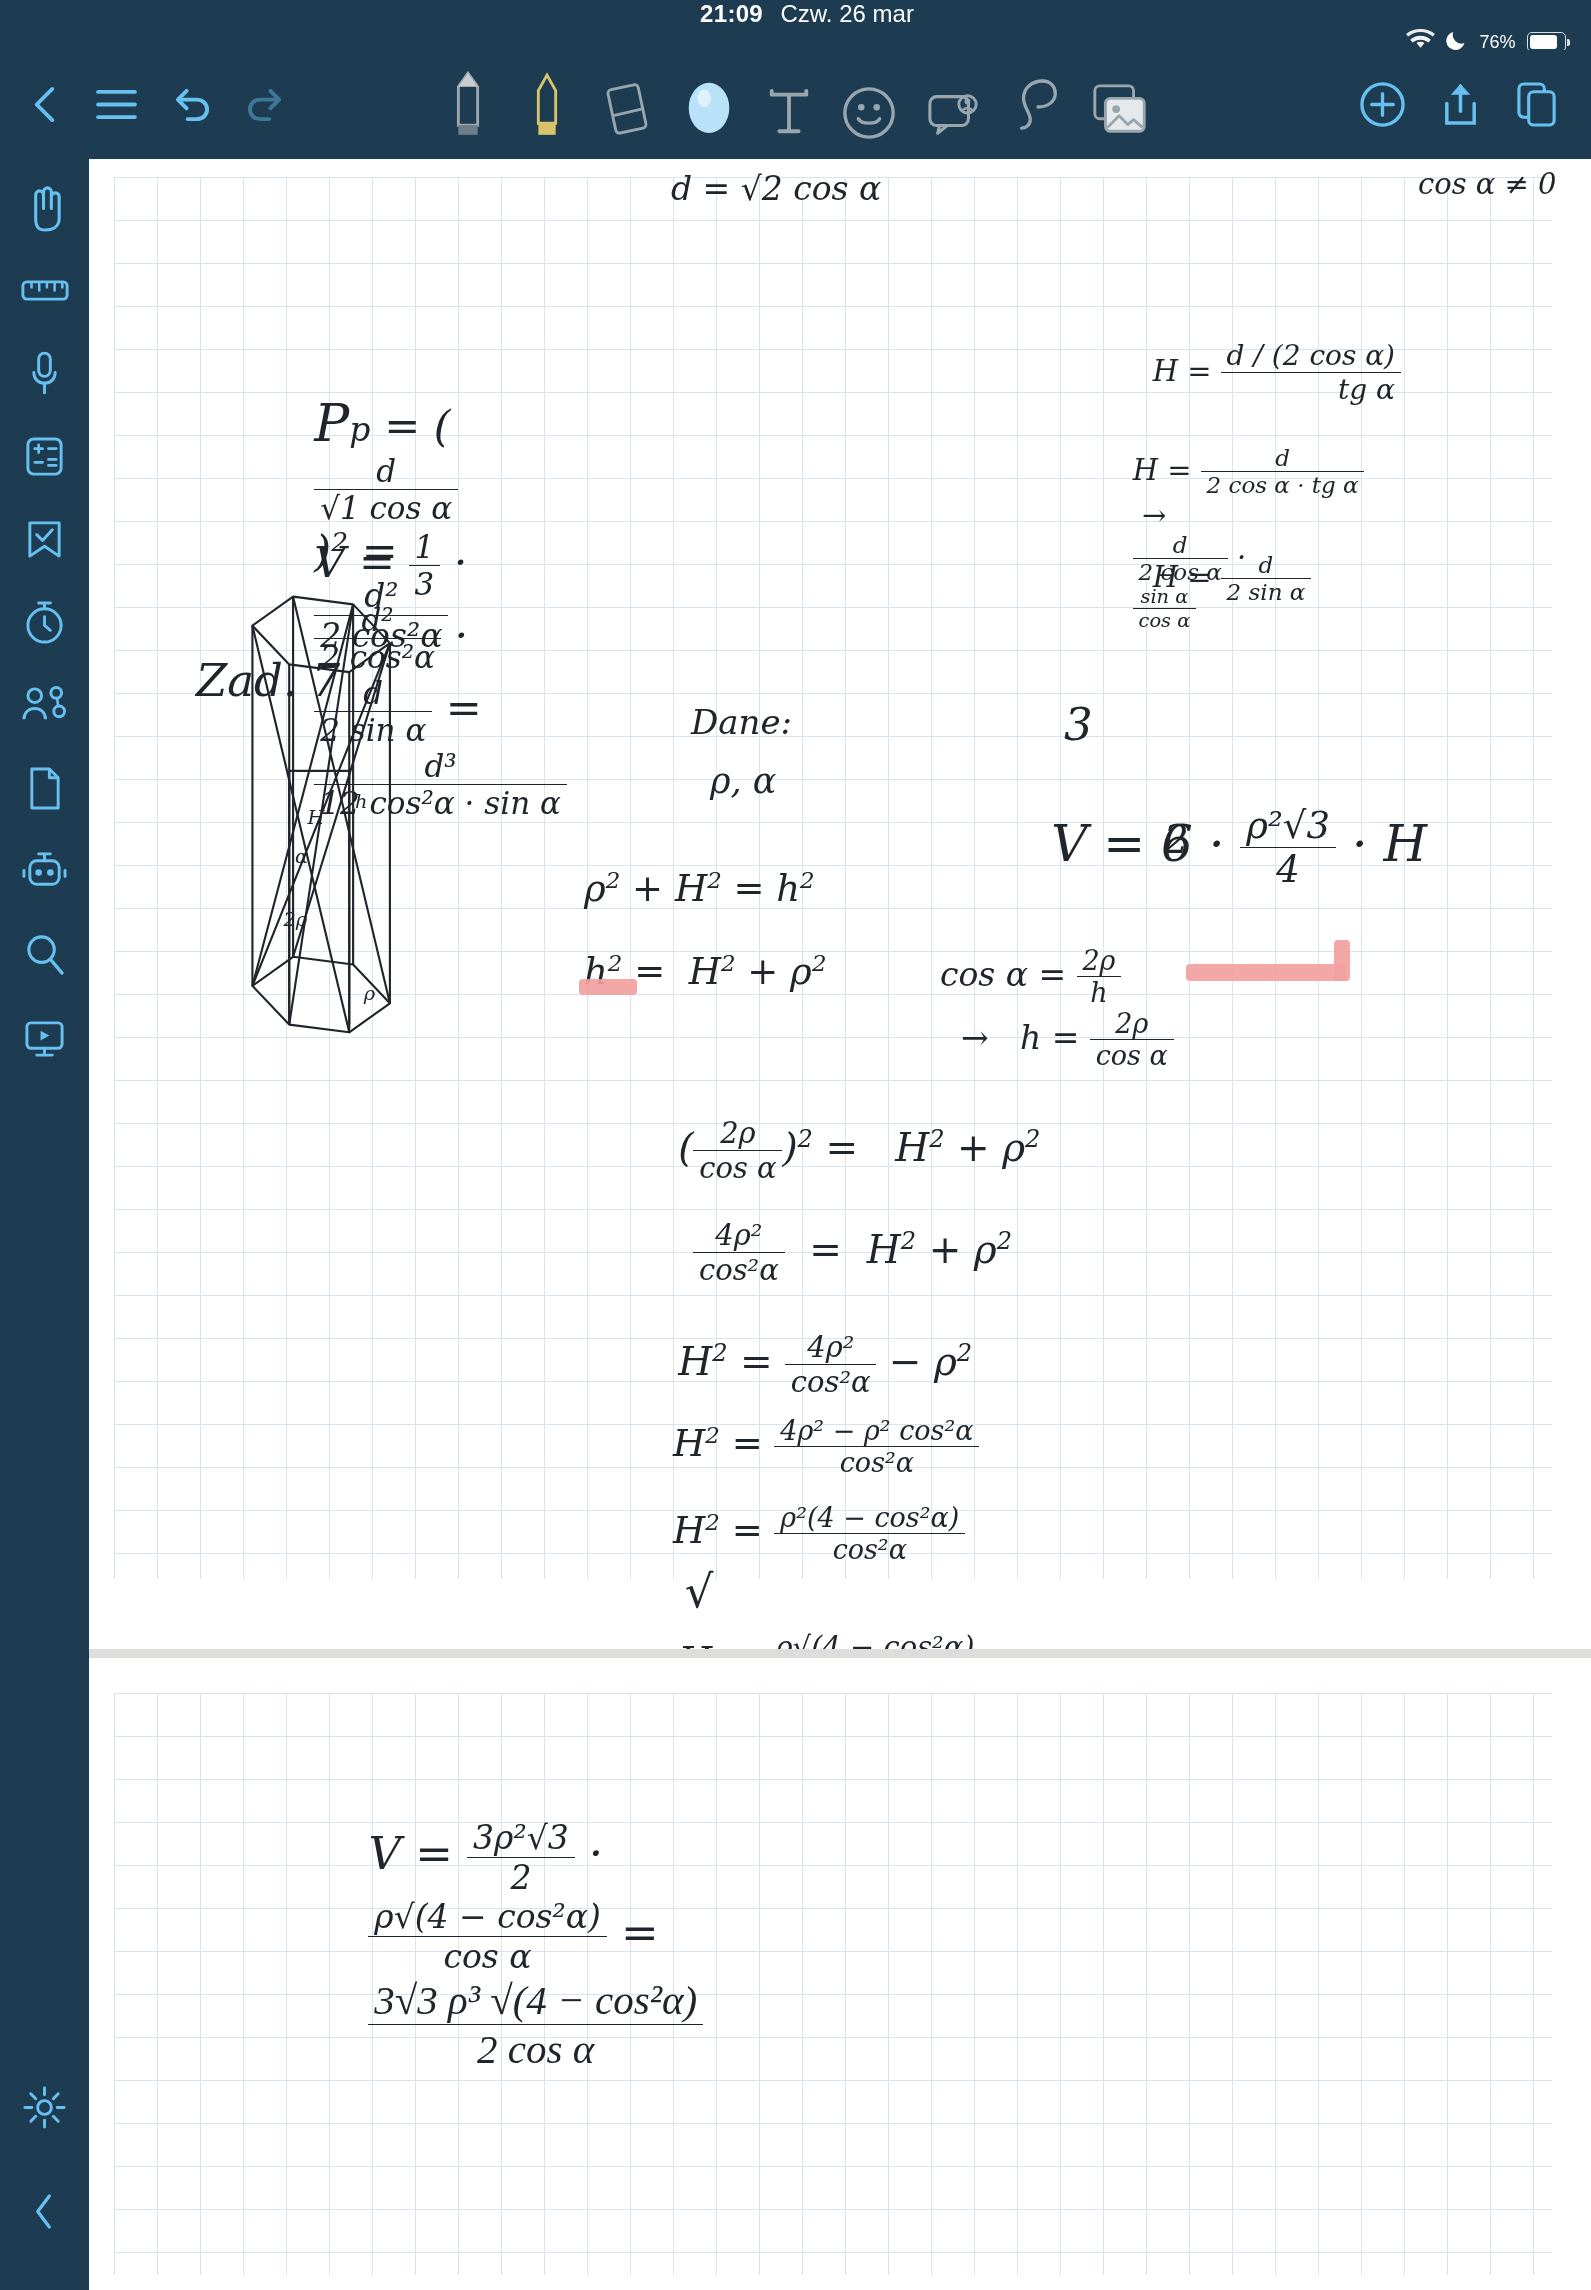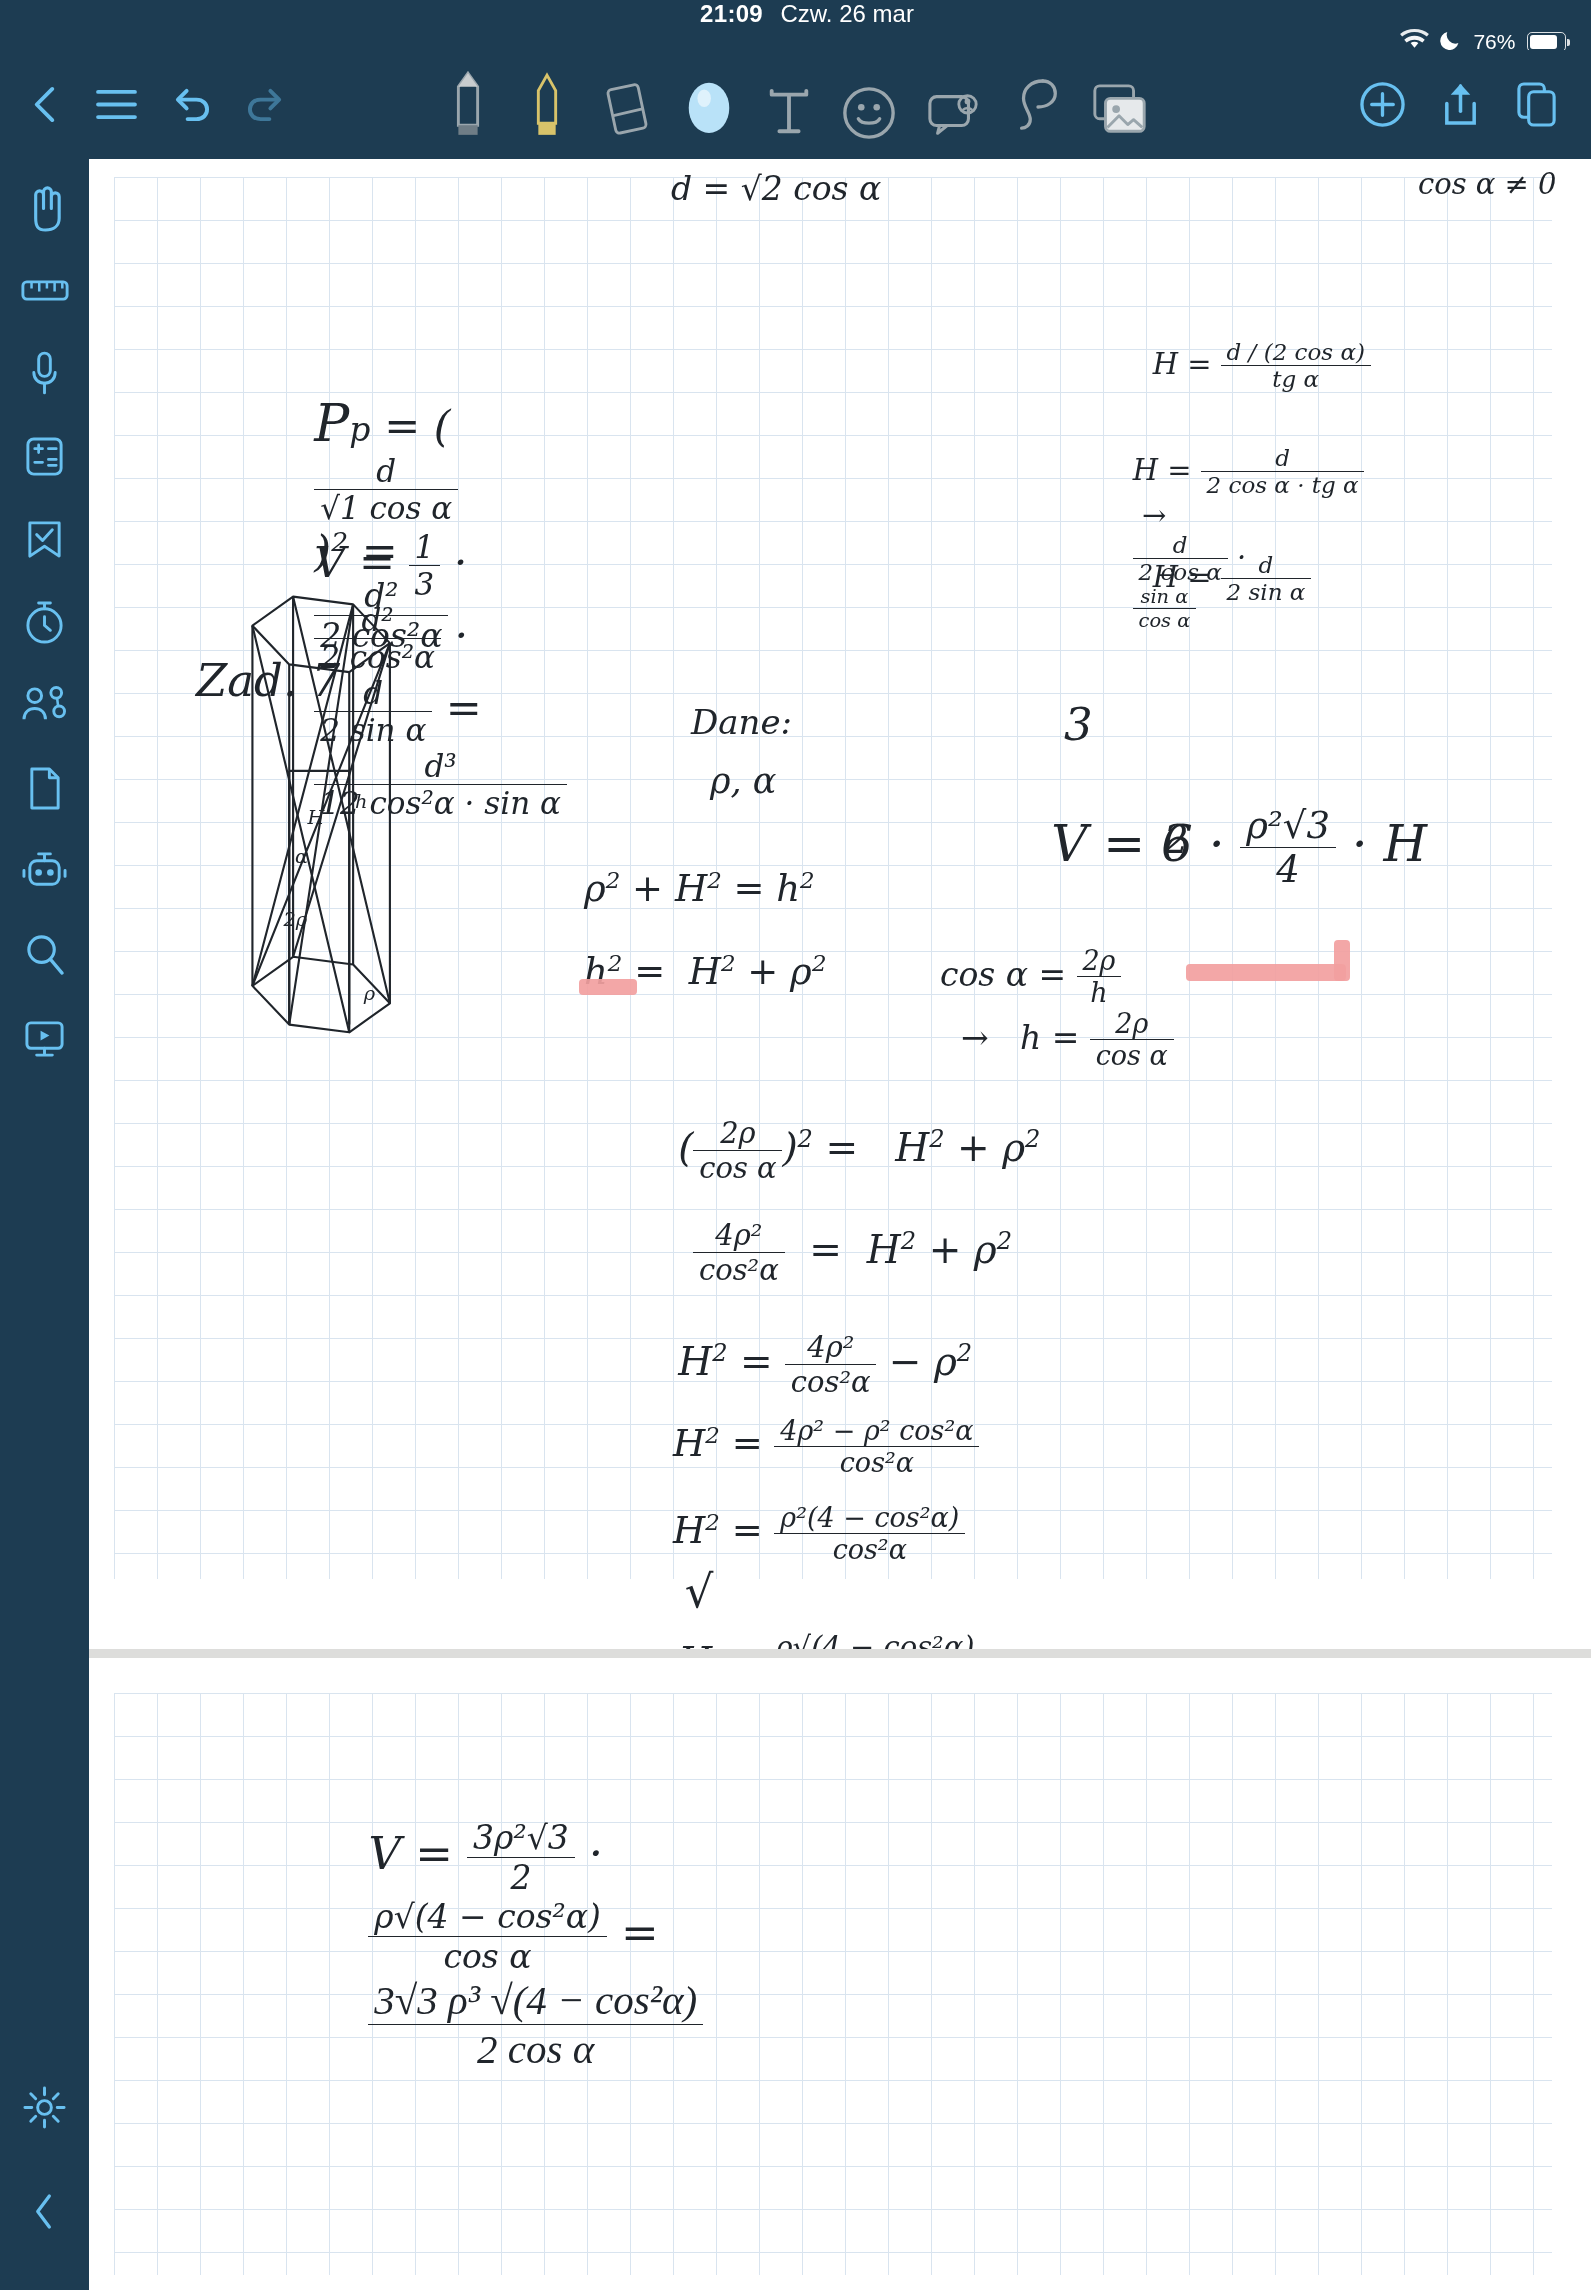--- a/index.html
+++ b/index.html
@@ -16,21 +16,21 @@
     position: absolute; top: 0; left: 0; width: 1591px; height: 50px;
     display: flex; align-items: center;
     color: #ffffff; font-size: 24px;
     background: #1d3c52;
     flex-direction: column;
   }
   .statusbar .left { display: flex; align-items: baseline; gap: 17.5px; padding-left: 23px; }
   .statusbar .right { margin-left: auto; display: flex; align-items: center; gap: 11.6px; padding-right: 25px; }
   .status-time { font-weight: 600; letter-spacing: 0.3px; }
   .status-date { font-weight: 400; }
-  .battery-pct { font-size: 21px; }
+  .battery-pct { font-size: 18px; }
   .batt-shell {
     width: 39px; height: 19.4px; border: 1.9px solid rgba(255,255,255,.85);
     border-radius: 4.9px; position: relative; display: inline-block;
   }
   .batt-shell::after {
     content: ""; position: absolute; right: -4.9px; top: 5.8px; width: 2.9px; height: 6.8px;
     background: rgba(255,255,255,.85); border-radius: 0 1.9px 1.9px 0;
   }
   .batt-fill { position: absolute; left: 1.9px; top: 1.9px; bottom: 1.9px; width: 72%; background: #fff; border-radius: 2.9px; }
 
@@ -352,21 +352,21 @@
       </div>
 
       <div class="ink hw" style="left:116px; top:320px; font-size:43px;">
         V = <span class="frac" style="font-size:31px;"><span class="num">1</span><span class="den">3</span></span> ·
         <span class="frac" style="font-size:31px;"><span class="num">d²</span><span class="den">2 cos²α</span></span> ·
         <span class="frac" style="font-size:31px;"><span class="num">d</span><span class="den">2 sin α</span></span> =
         <span class="frac" style="font-size:31px;"><span class="num">d³</span><span class="den">12 cos²α · sin α</span></span>
       </div>
 
       <div class="ink hw" style="left:990px; top:146px; font-size:29px;">
-        H = <span class="frac" style="font-size:23px;"><span class="num">d / (2 cos α)</span><span class="den">tg α</span></span>
+        H = <span class="frac" style="font-size:28px;text-align:right;"><span class="num">d / (2 cos α)</span><span class="den">tg α</span></span>
       </div>
       <div class="ink hw" style="left:970px; top:252px; font-size:29px;">
         H = <span class="frac" style="font-size:23px;"><span class="num">d</span><span class="den">2 cos α · tg α</span></span>
         &nbsp;→&nbsp;
         <span class="frac" style="font-size:23px;"><span class="num">d</span><span class="den">2 cos α</span></span> ·
         <span class="frac" style="font-size:19.4px;"><span class="num">sin α</span><span class="den">cos α</span></span>
       </div>
       <div class="ink hw" style="left:990px; top:359px; font-size:29px;">
         H = <span class="frac" style="font-size:23px;"><span class="num">d</span><span class="den">2 sin α</span></span>
       </div>

